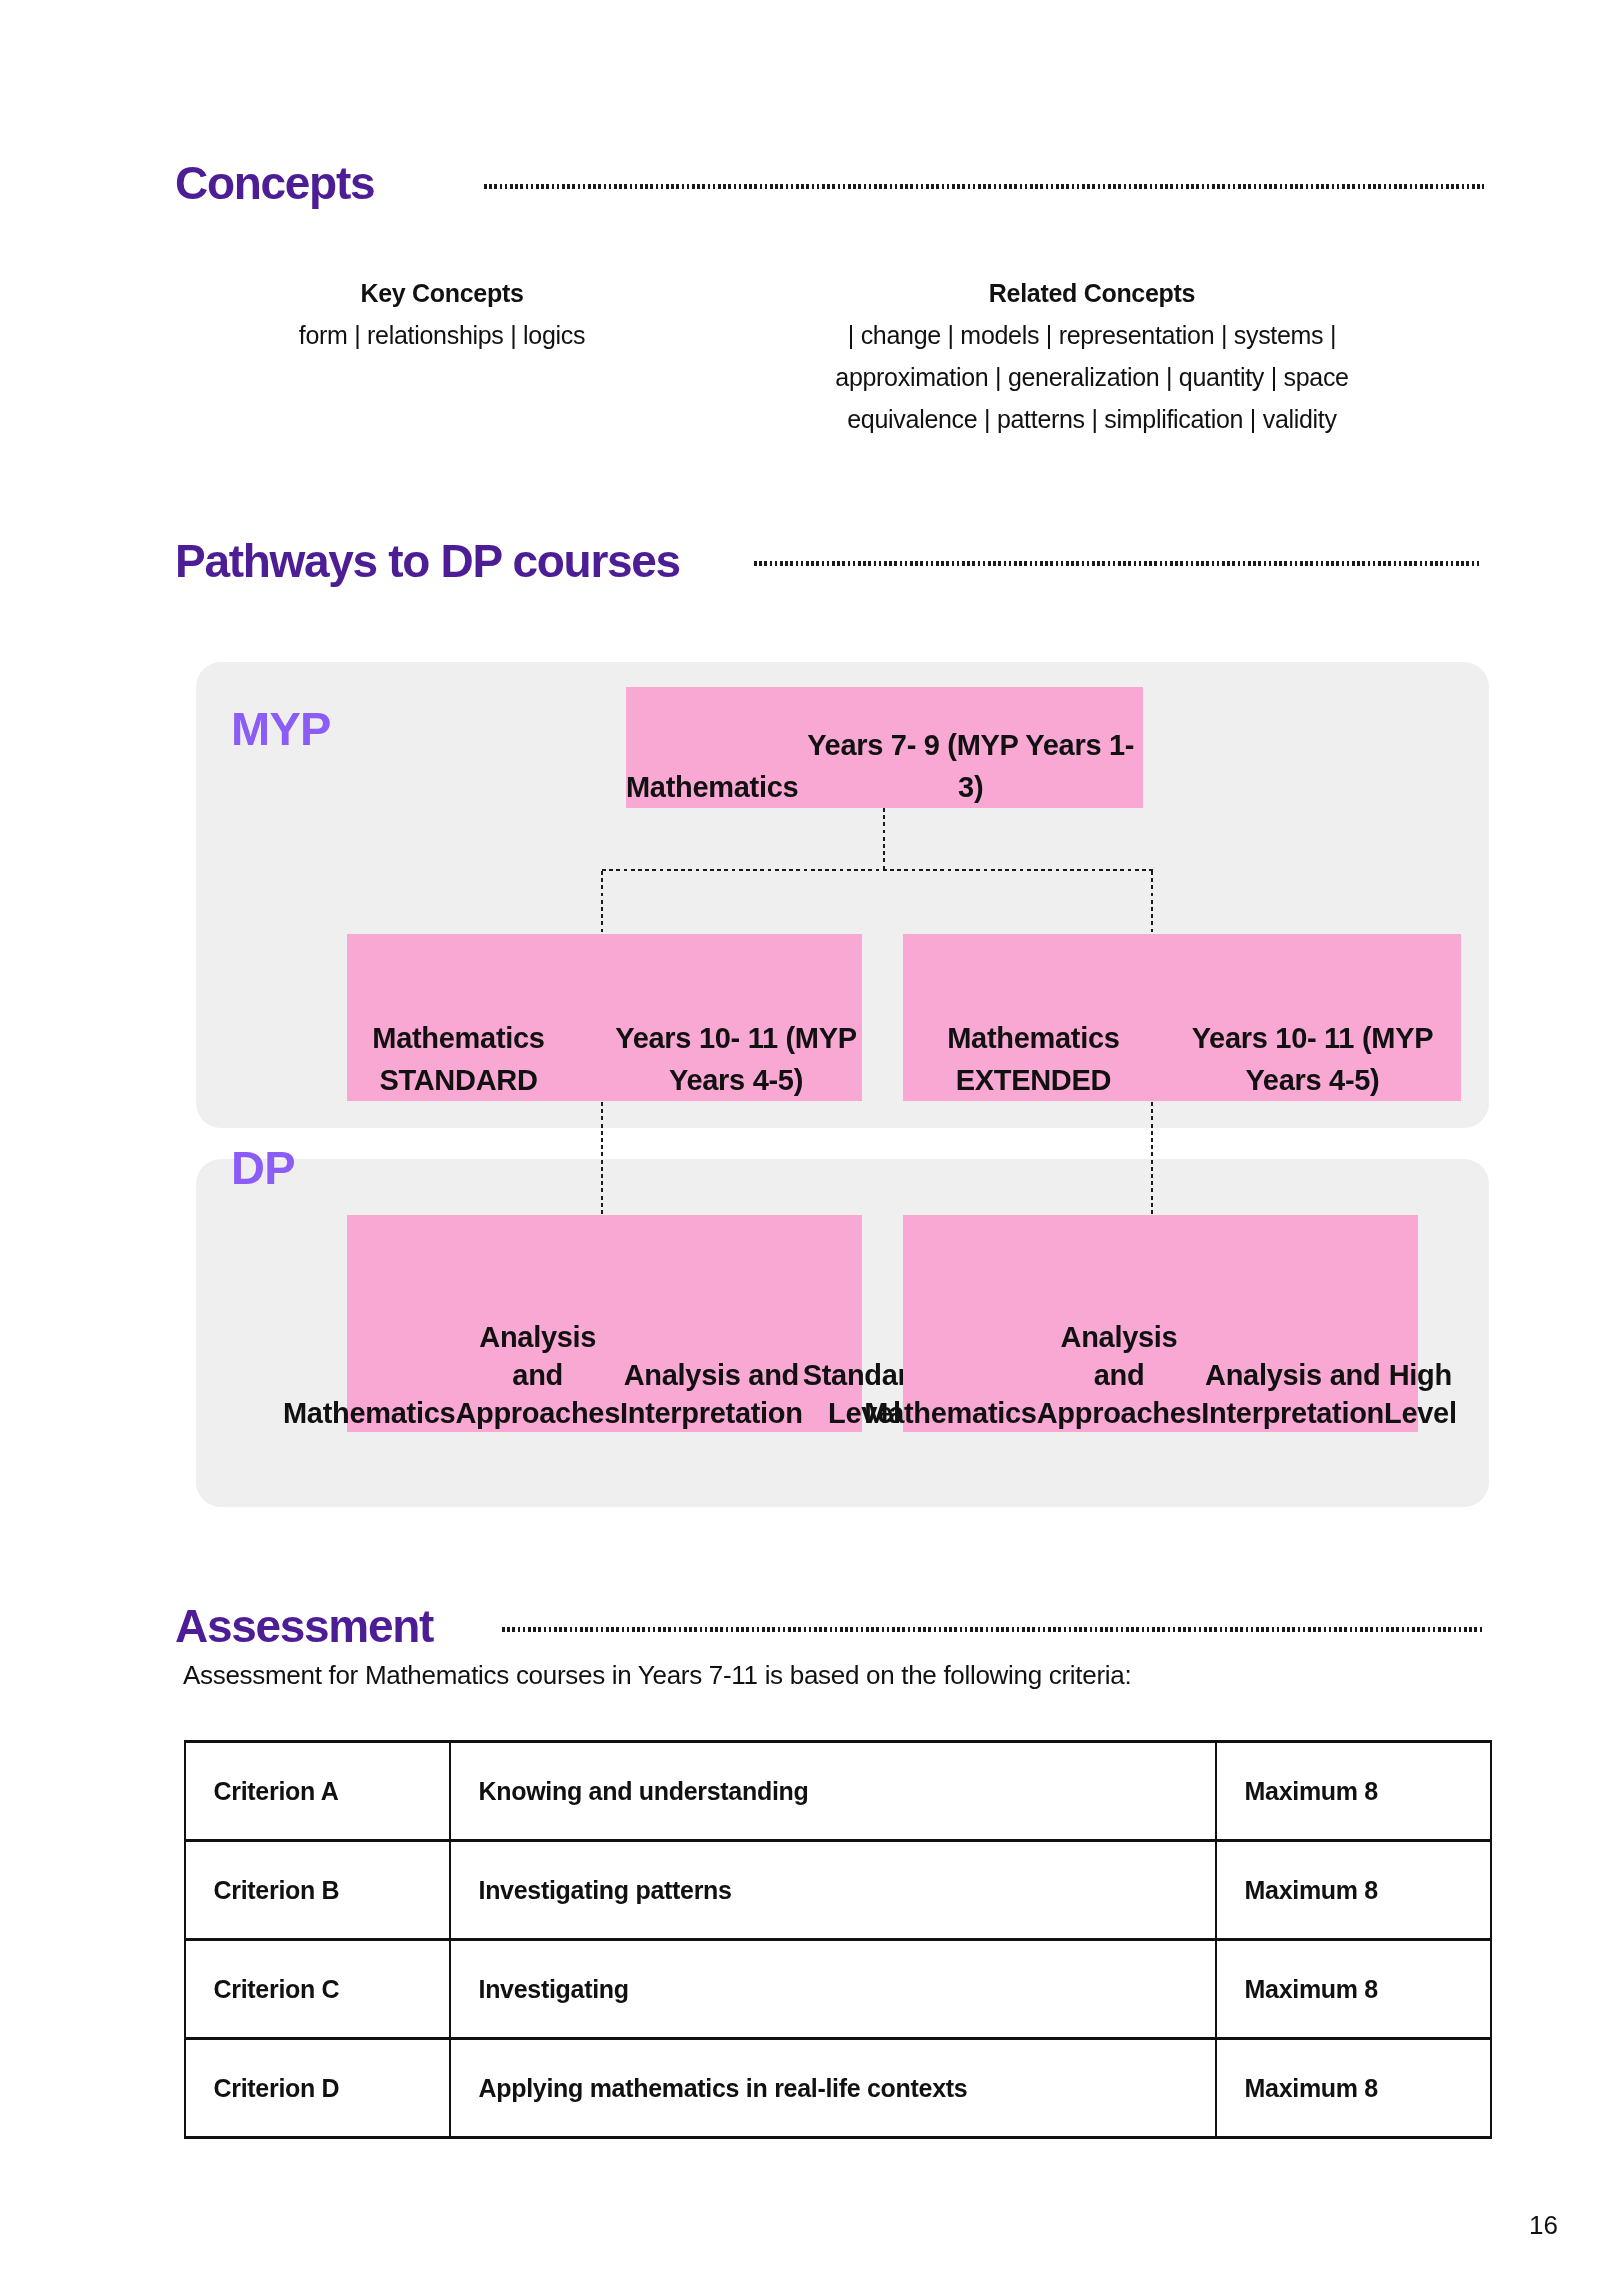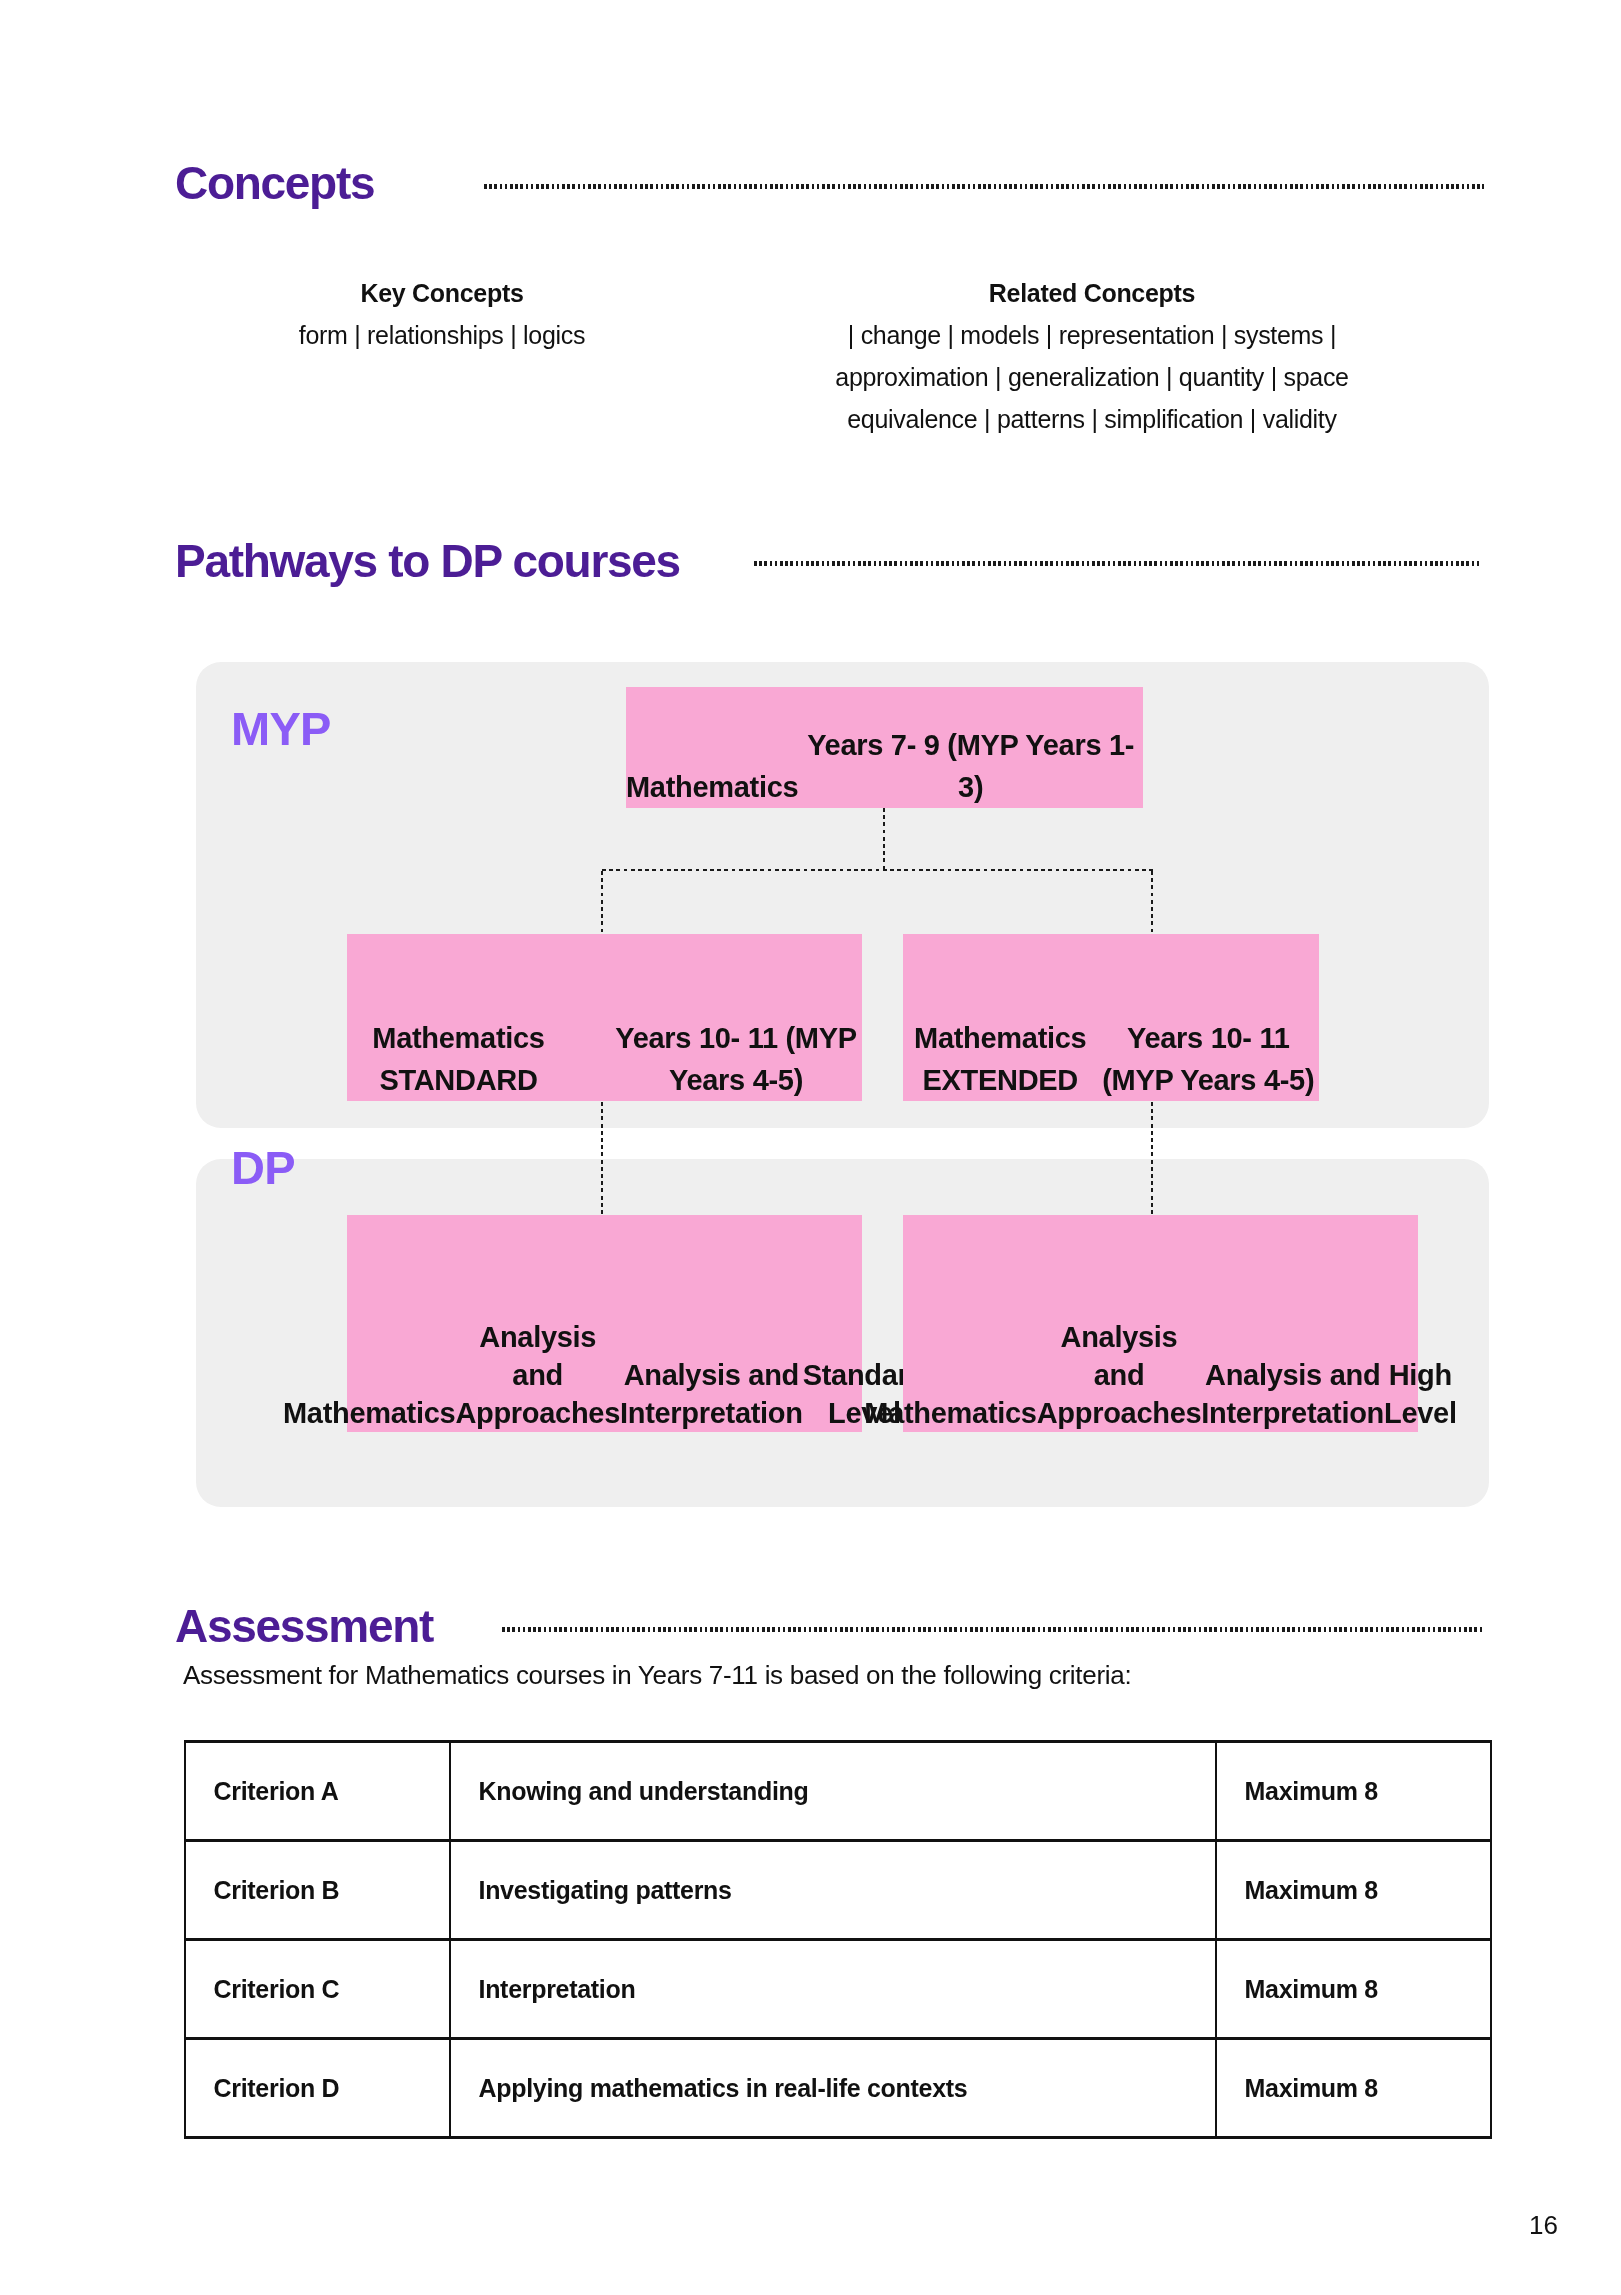--- a/index.html
+++ b/index.html
@@ -89,21 +89,21 @@
   <div class="wbox" style="left:626px; top:687px; width:517px; height:121px;">
     <div class="bl2">Mathematics</div>
     <div class="bl2">Years 7- 9 (MYP Years 1-3)</div>
   </div>
 
   <div class="wbox" style="left:347px; top:934px; width:515px; height:167px;gap:40px;">
     <div class="bl2">Mathematics STANDARD</div>
     <div class="bl2">Years 10- 11 (MYP Years 4-5)</div>
   </div>
 
-  <div class="wbox" style="left:903px; top:934px; width:416px; height:167px;">
+  <div class="wbox" style="left:903px; top:934px; width:558px; height:167px;">
     <div class="bl2">Mathematics EXTENDED</div>
     <div class="bl2">Years 10- 11 (MYP Years 4-5)</div>
   </div>
 
   <div class="wbox" style="left:347px; top:1215px; width:515px; height:217px;">
     <div class="bl4">Mathematics</div>
     <div class="bl4">Analysis and Approaches</div>
     <div class="bl4">Analysis and Interpretation</div>
     <div class="bl4">Standard Level</div>
   </div>
@@ -132,21 +132,21 @@
         <td>Knowing and understanding</td>
         <td>Maximum 8</td>
       </tr>
       <tr>
         <td>Criterion B</td>
         <td>Investigating patterns</td>
         <td>Maximum 8</td>
       </tr>
       <tr>
         <td>Criterion C</td>
-        <td>Interpretation</td>
+        <td>Investigating</td>
         <td>Maximum 8</td>
       </tr>
       <tr>
         <td>Criterion D</td>
         <td>Applying mathematics in real-life contexts</td>
         <td>Maximum 8</td>
       </tr>
     </tbody>
   </table>
 

